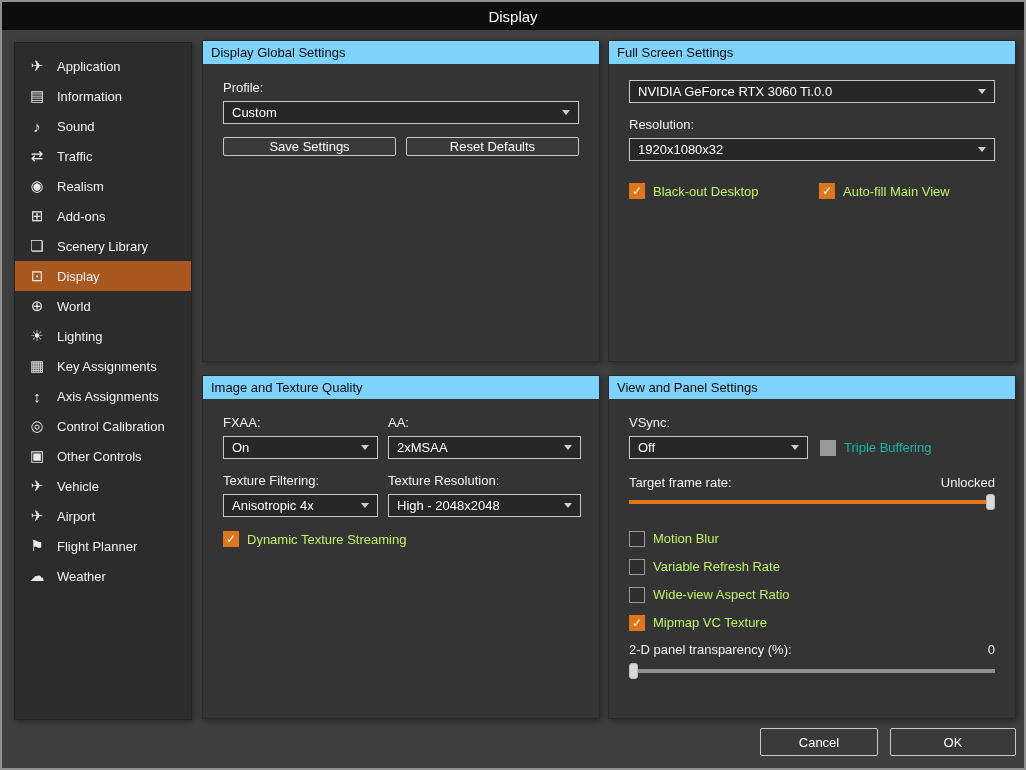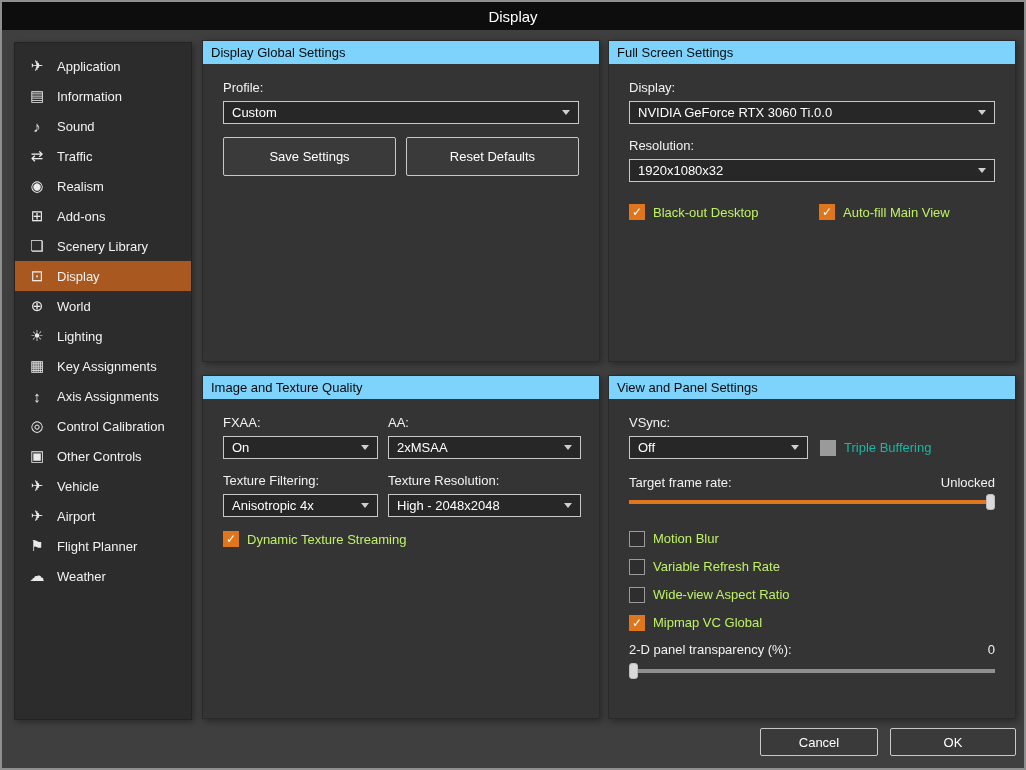--- a/index.html
+++ b/index.html
@@ -19,21 +19,21 @@
   .p4 { left:606px; top:373px; width:408px; height:344px; }
   .panel-header { height:23px; background:#7dd3fc; color:#0a0a0a; font-size:13px; display:flex; align-items:center; padding-left:8px; }
   .panel-body { padding:16px 20px 14px 20px; }
   .field-label { color:#f2f2f2; font-size:13px; margin-bottom:6px; }
   .mt14 { margin-top:14px; }
   
   .dropdown { height:23px; background:#272727; border:1px solid #c8c8c8; display:flex; align-items:center; justify-content:space-between; padding:0 8px; color:#ffffff; font-size:13px; }
   .dd-arrow { width:0; height:0; border-left:4px solid transparent; border-right:4px solid transparent; border-top:5px solid #cfcfcf; }
   .btn { background:#3a3a3a; border:1px solid #c8c8c8; border-radius:2px; color:#ffffff; font-size:13px; font-family:"Liberation Sans", sans-serif; display:flex; align-items:center; justify-content:center; }
   .btn-row { display:flex; gap:10px; margin-top:13px; }
-  .btn-row .btn { flex:1; height:39px; }
+  .btn-row .btn { flex:1; height:19px; }
   .check-row { display:flex; align-items:center; gap:8px; }
   .checkbox { width:16px; height:16px; border:1px solid #9a9a9a; background:#2e2e2e; display:flex; align-items:center; justify-content:center; font-size:12px; color:#ffffff; flex:0 0 16px; }
   .checkbox.checked { background:#e0761c; border-color:#e0761c; }
   .checkbox.disabled { background:#9a9a9a; border-color:#9a9a9a; }
   .check-label { color:#bef264; font-size:13px; }
   .check-label.disabled { color:#14b8a6; }
   .check-line { display:flex; align-items:center; margin-top:22px; }
   .check-line .check-row:first-child { width:190px; }
   
   .grid2 { display:grid; grid-template-columns:155px 193px; column-gap:10px; }
@@ -155,21 +155,20 @@
         <button class="btn">Reset Defaults</button>
       </div>
     </div>
   </section>
 
   <section class="panel p2">
     <div class="panel-header">
         <span>Full Screen Settings</span>
       </div>
     <div class="panel-body">
-      <div class="field-label">Display:</div>
       <div class="dropdown">
         <span>NVIDIA GeForce RTX 3060 Ti.0.0</span>
         <span class="dd-arrow"></span>
       </div>
       <div class="field-label mt14">Resolution:</div>
       <div class="dropdown">
         <span>1920x1080x32</span>
         <span class="dd-arrow"></span>
       </div>
       <div class="check-line">
@@ -255,21 +254,21 @@
         <div class="check-row">
           <span class="checkbox"></span>
           <span class="check-label">Variable Refresh Rate</span>
         </div>
         <div class="check-row">
           <span class="checkbox"></span>
           <span class="check-label">Wide-view Aspect Ratio</span>
         </div>
         <div class="check-row">
           <span class="checkbox checked">✓</span>
-          <span class="check-label">Mipmap VC Global</span>
+          <span class="check-label">Mipmap VC Texture</span>
         </div>
       </div>
 
       <div class="label-line" style="margin-top:6px;">
         <span>2-D panel transparency (%):</span>
         <span>0</span>
       </div>
       <div class="slider" style="margin-top:6px;">
         <div class="track">
             <div class="fill" style="width:0;"></div>

